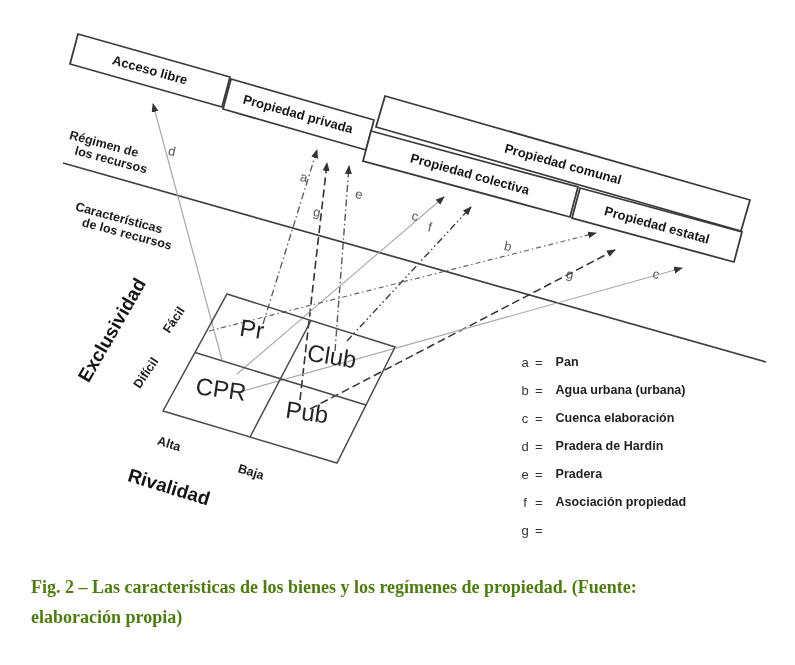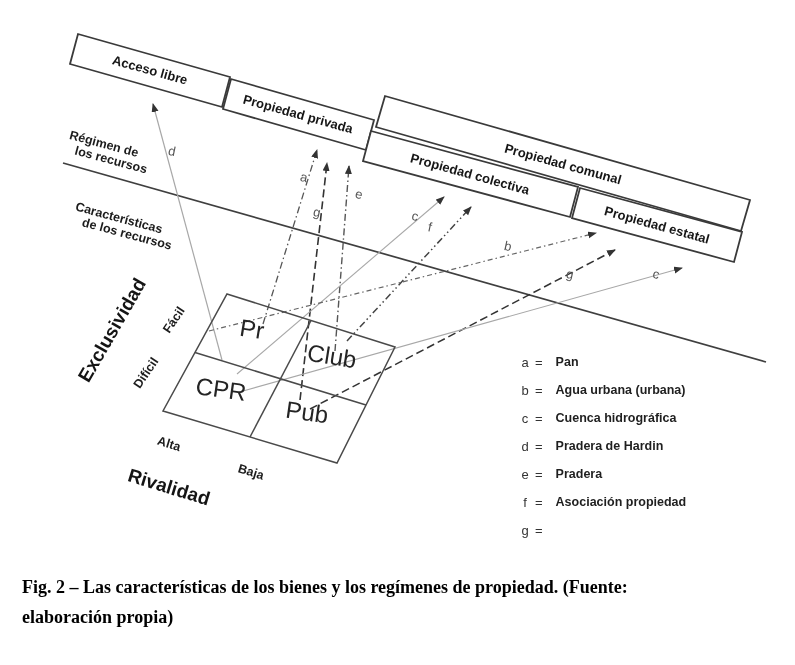--- a/index.html
+++ b/index.html
@@ -23,23 +23,23 @@
   .longline{stroke:#3f3f3f;stroke-width:1.7;}
   .legend{
     position:absolute;left:519px;top:348px;width:270px;
     color:#222;
   }
   .legend-row{height:28px;display:flex;align-items:center;}
   .legend-key{display:inline-block;width:12px;text-align:center;font:400 13px "Liberation Sans",sans-serif;color:#333;}
   .legend-eq{font:400 13px "Liberation Sans",sans-serif;color:#333;margin:0 0 0 4px;}
   .legend-text{font:700 12.5px "Liberation Sans",sans-serif;color:#1f1f1f;margin-left:13px;text-align:center;}
   .caption{
-    position:absolute;left:22px;top:572px;width:748px;
+    position:absolute;left:31px;top:572px;width:748px;
     font:700 18px/30px "Liberation Serif",serif;
-    color:#000000;
+    color:#4d7c0f;
   }
   .caption span{display:block;}
 </style>
 </head>
 <body>
 
 <div class="page">
 
   <svg width="795" height="560" viewBox="0 0 795 560">
     <defs>
@@ -111,21 +111,21 @@
         <span class="legend-text">Pan</span>
     </div>
     <div class="legend-row">
       <span class="legend-key">b</span>
         <span class="legend-eq">=</span>
         <span class="legend-text">Agua urbana (urbana)</span>
     </div>
     <div class="legend-row">
       <span class="legend-key">c</span>
         <span class="legend-eq">=</span>
-        <span class="legend-text">Cuenca hidrográfica</span>
+        <span class="legend-text">Cuenca elaboración</span>
     </div>
     <div class="legend-row">
       <span class="legend-key">d</span>
         <span class="legend-eq">=</span>
         <span class="legend-text">Pradera de Hardin</span>
     </div>
     <div class="legend-row">
       <span class="legend-key">e</span>
         <span class="legend-eq">=</span>
         <span class="legend-text">Pradera</span>

